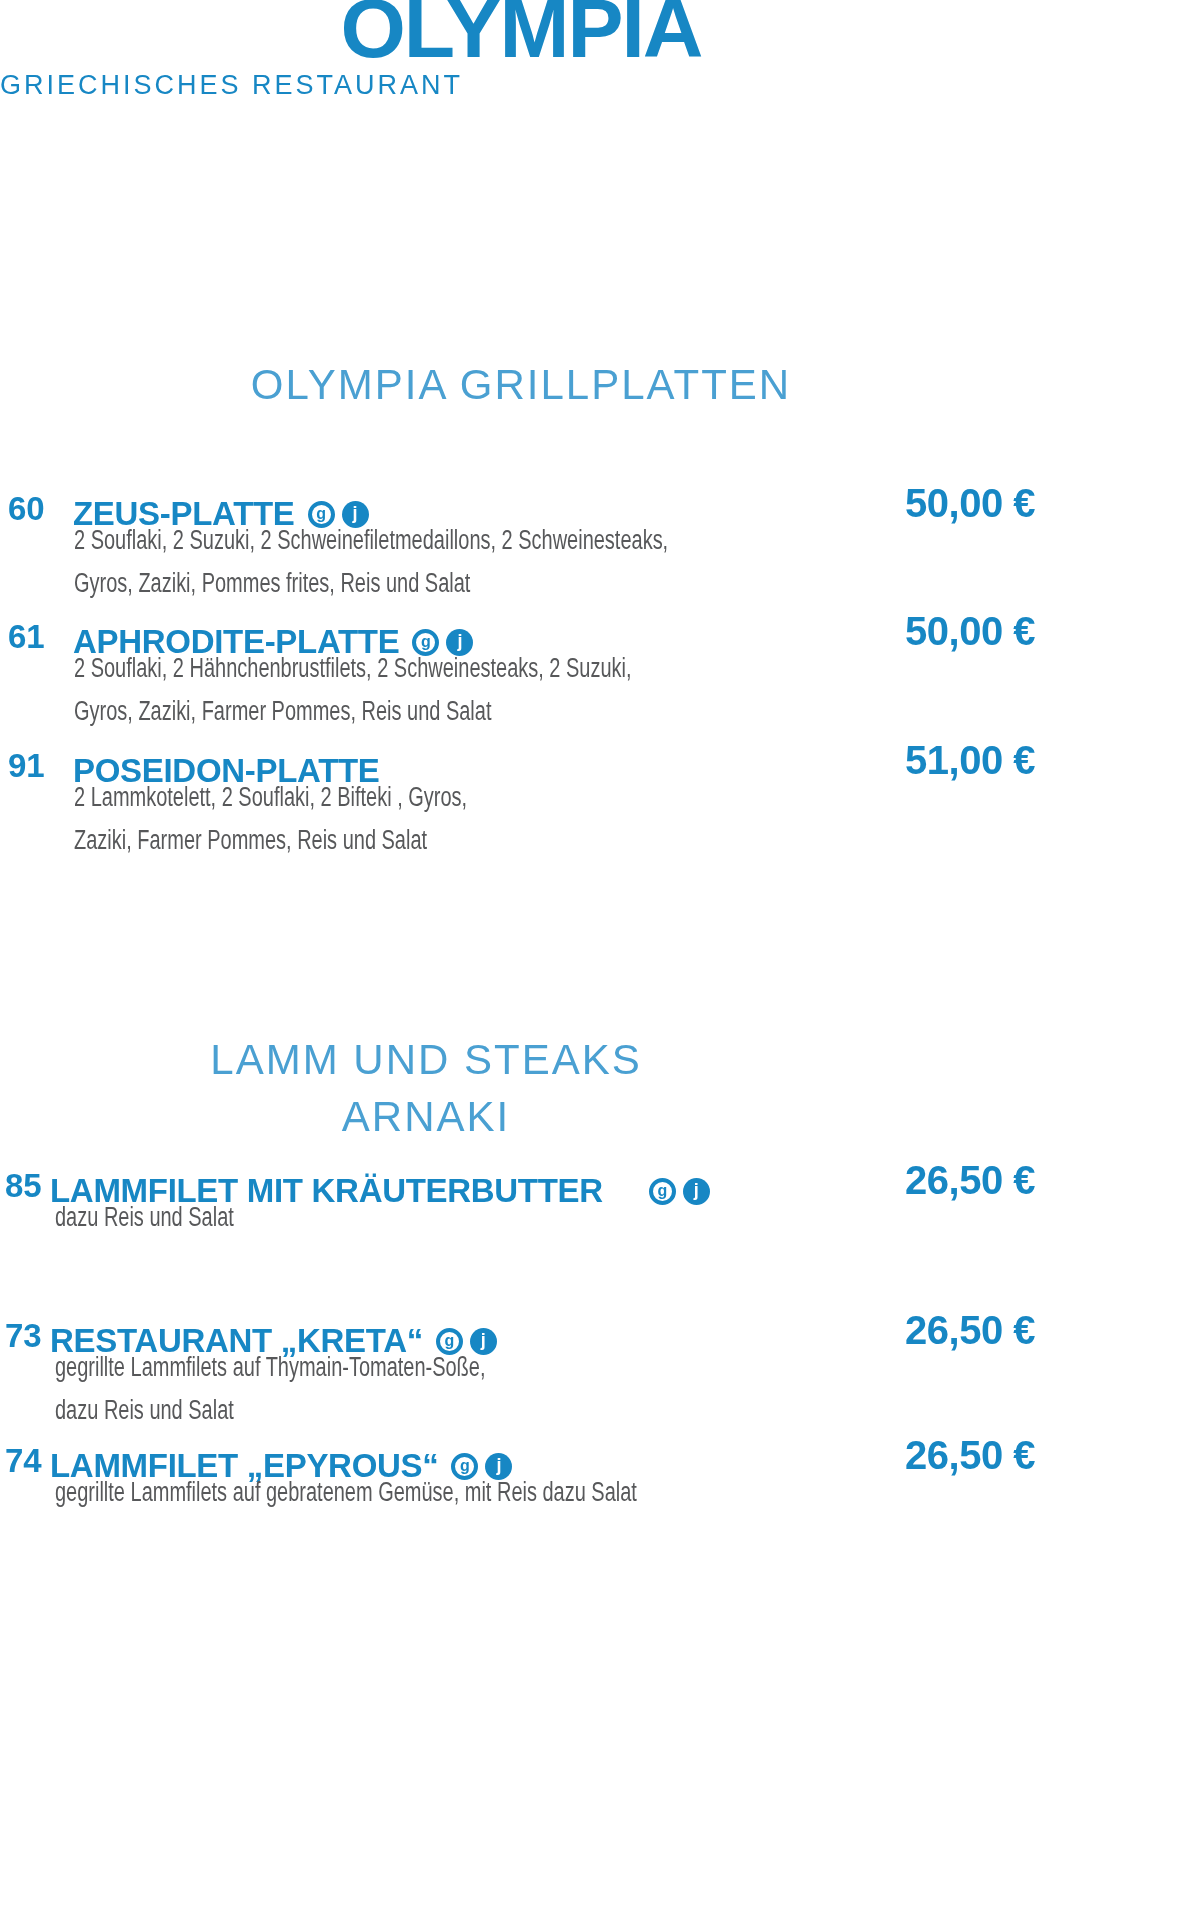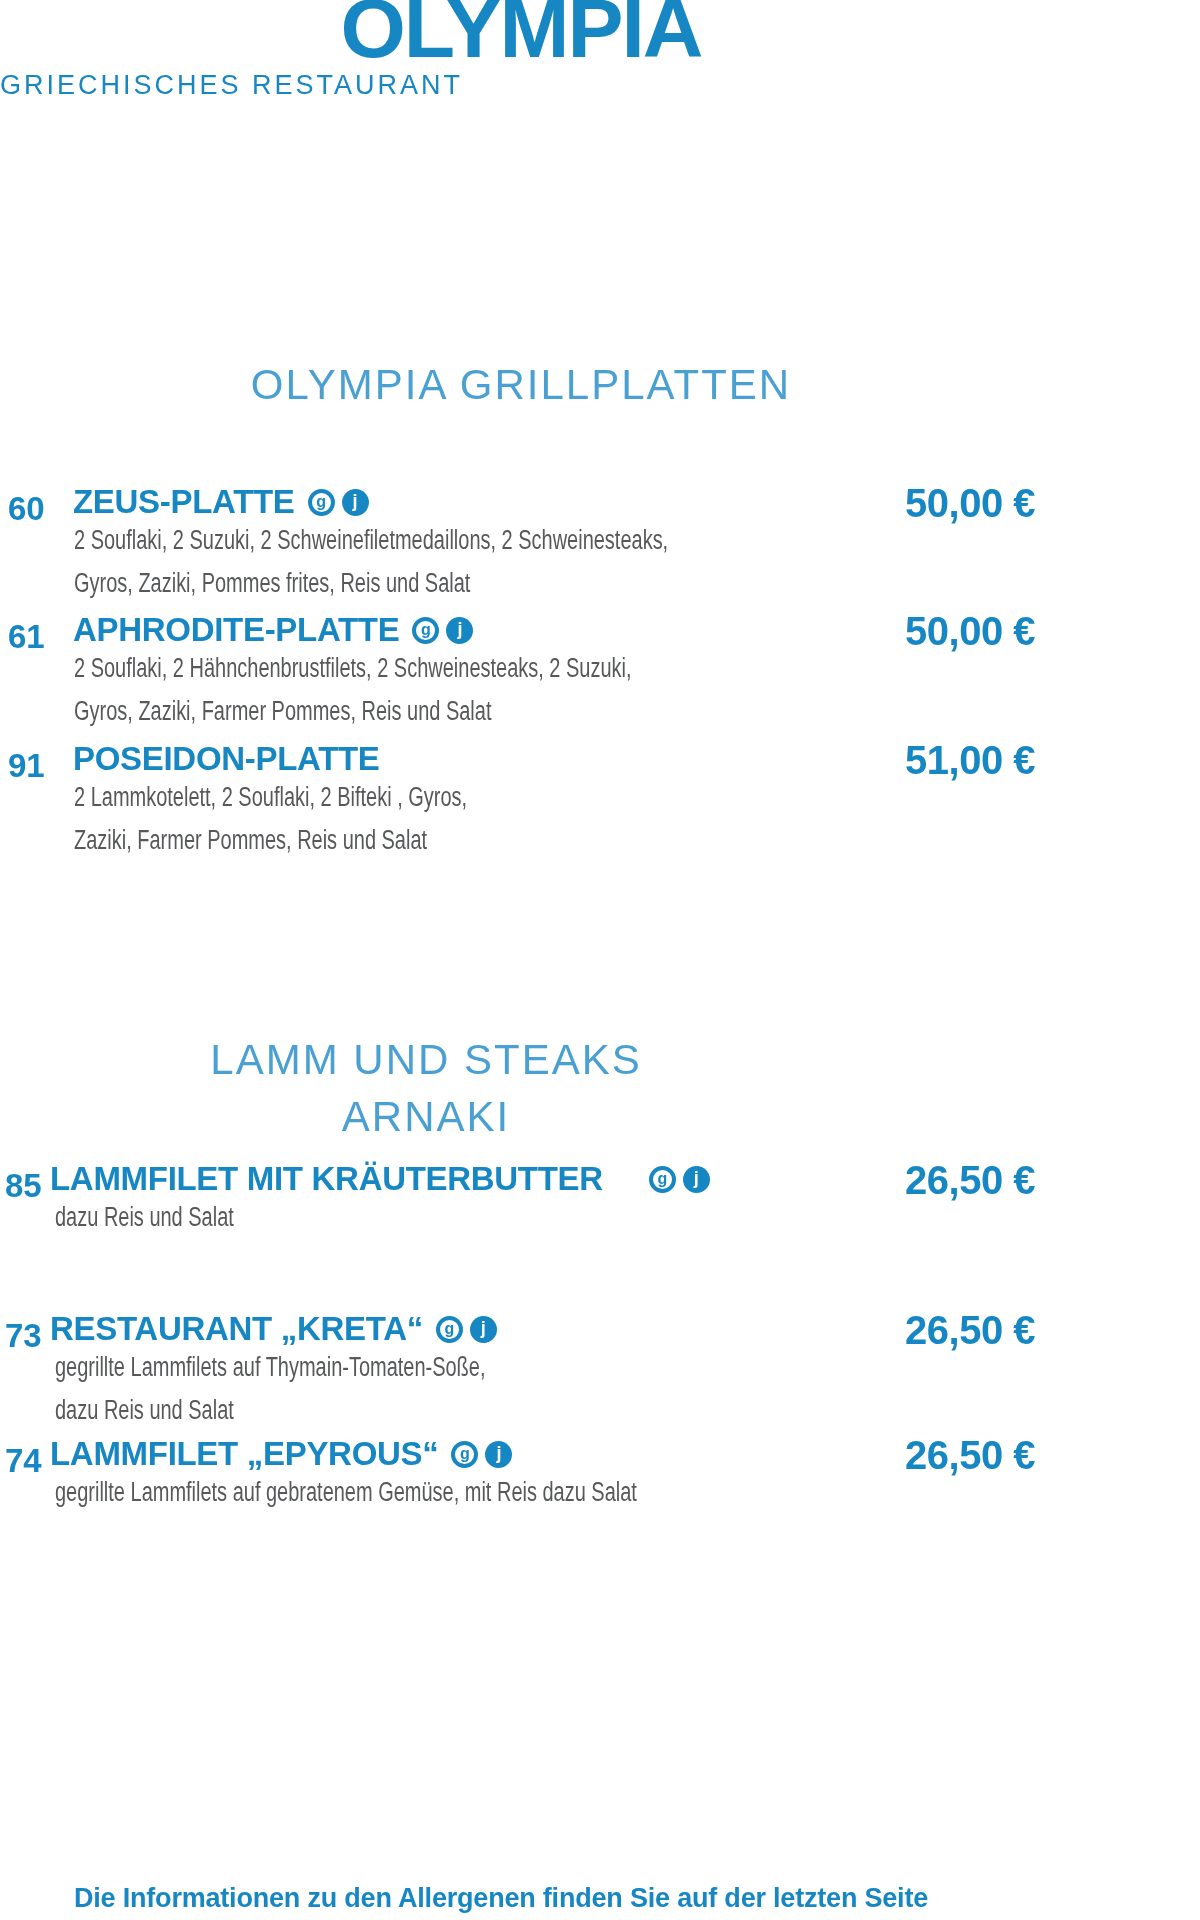--- a/index.html
+++ b/index.html
@@ -29,21 +29,21 @@
     letter-spacing:2px;color:var(--lightblue);white-space:nowrap;line-height:1;
   }
   .h-grill{top:364px;left:0;right:0;text-align:center;}
   .h-lamm{top:1039px;left:0;right:190px;text-align:center;}
   .h-arnaki{top:1096px;left:0;right:190px;text-align:center;}
   
   .item{position:absolute;left:0;right:0;}
   .num{position:absolute;top:0;font-size:33px;font-weight:700;color:var(--blue);line-height:1.15;margin-top:11px;}
   .s1 .num{left:8px;}
   .s2 .num{left:5px;}
-  .trow{position:absolute;top:4px;display:flex;align-items:center;height:38px;}
+  .trow{position:absolute;top:16px;display:flex;align-items:center;height:38px;}
   .s1 .trow{left:73px;}
   .s2 .trow{left:50px;}
   .title{font-size:33px;font-weight:700;color:var(--blue);letter-spacing:-0.3px;white-space:nowrap;line-height:1.15;}
   .badges{display:flex;gap:7px;margin-left:13px;align-items:center;}
   .badges.far{margin-left:46px;}
   .badge{
     width:27px;height:27px;border-radius:50%;flex:0 0 auto;
     display:flex;align-items:center;justify-content:center;
     font-weight:700;line-height:1;box-sizing:border-box;
   }
@@ -166,15 +166,14 @@
         <span class="badge g">g</span>
         <span class="badge j">j</span>
       </span>
     </div>
     <span class="price">26,50 €</span>
     <div class="desc">
       <div>gegrillte Lammfilets auf gebratenem Gemüse, mit Reis dazu Salat</div>
     </div>
   </div>
 
-  <div class="footer">Die Informationen zu den Allergenen finden Sie auf der letzten Seite</div>
 
 </div>
 
 </body></html>

